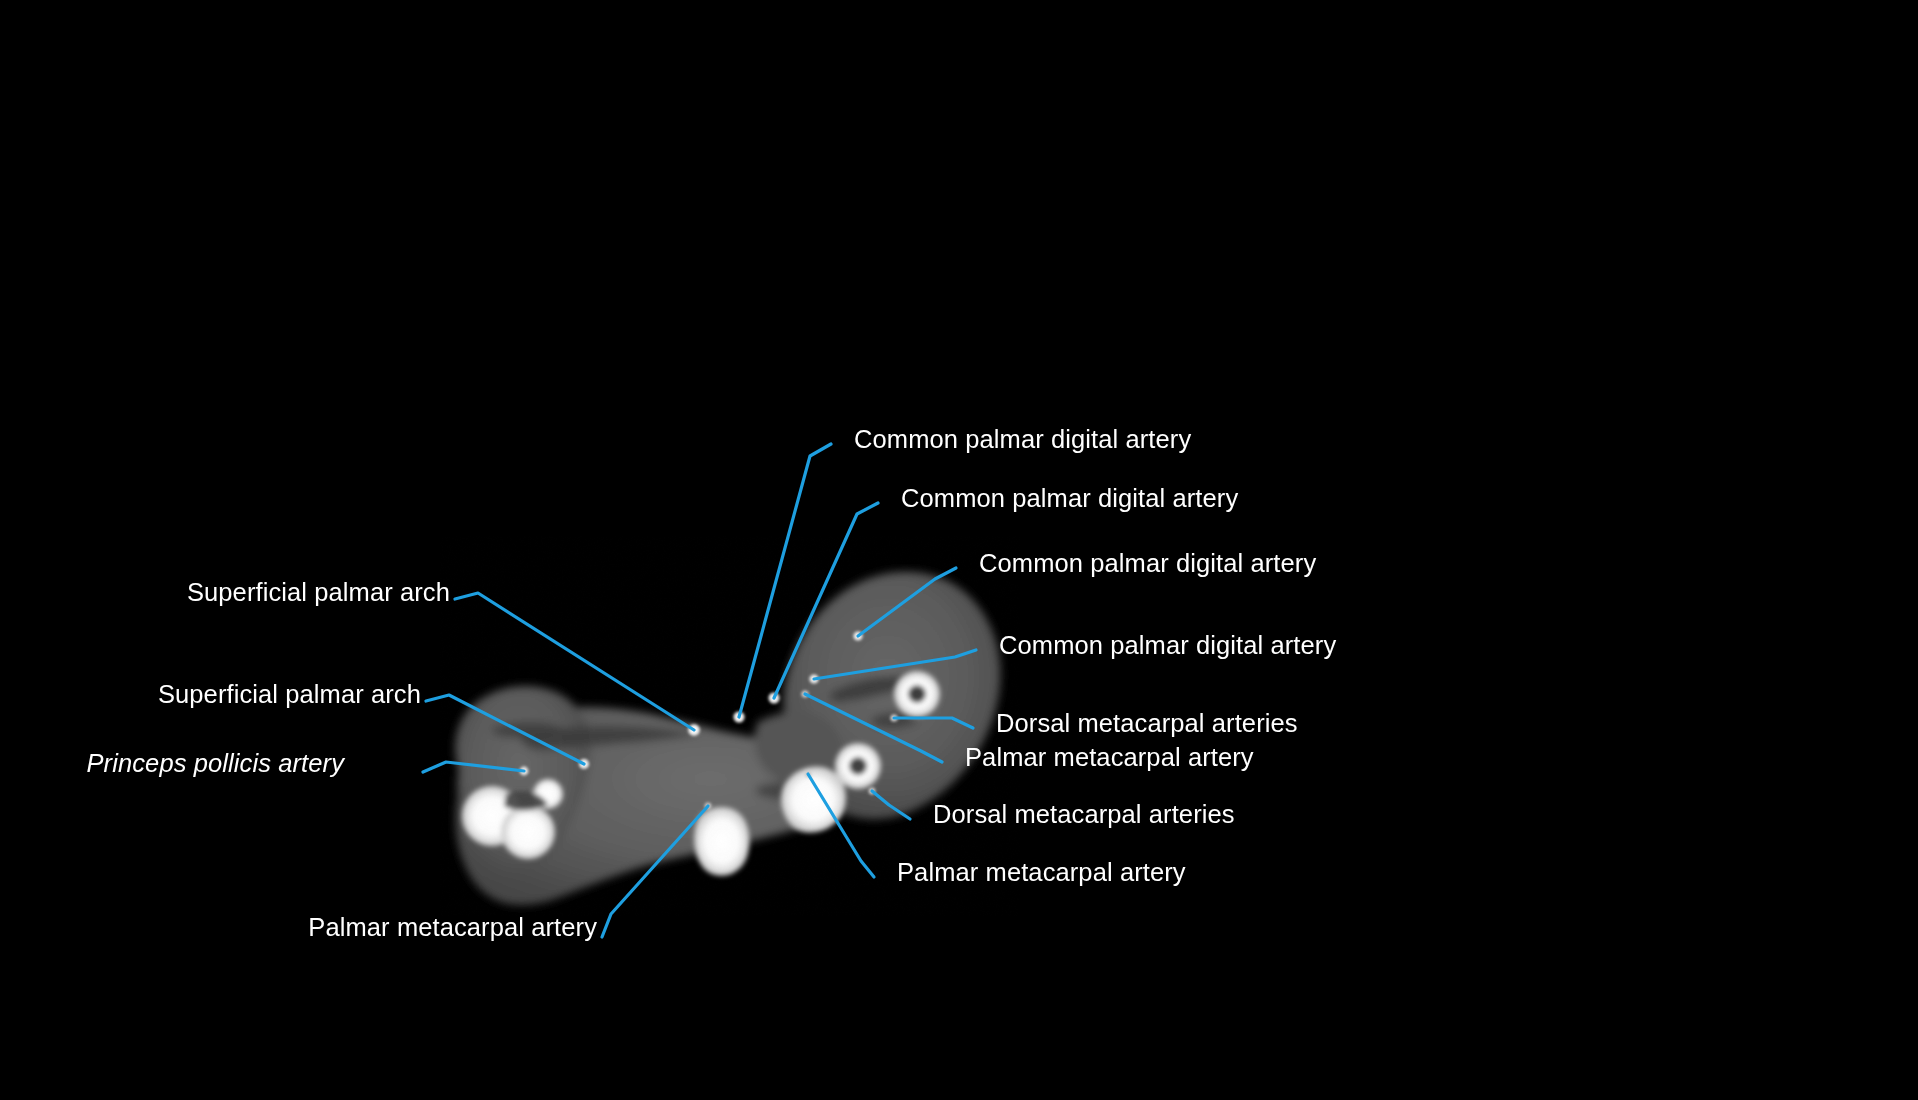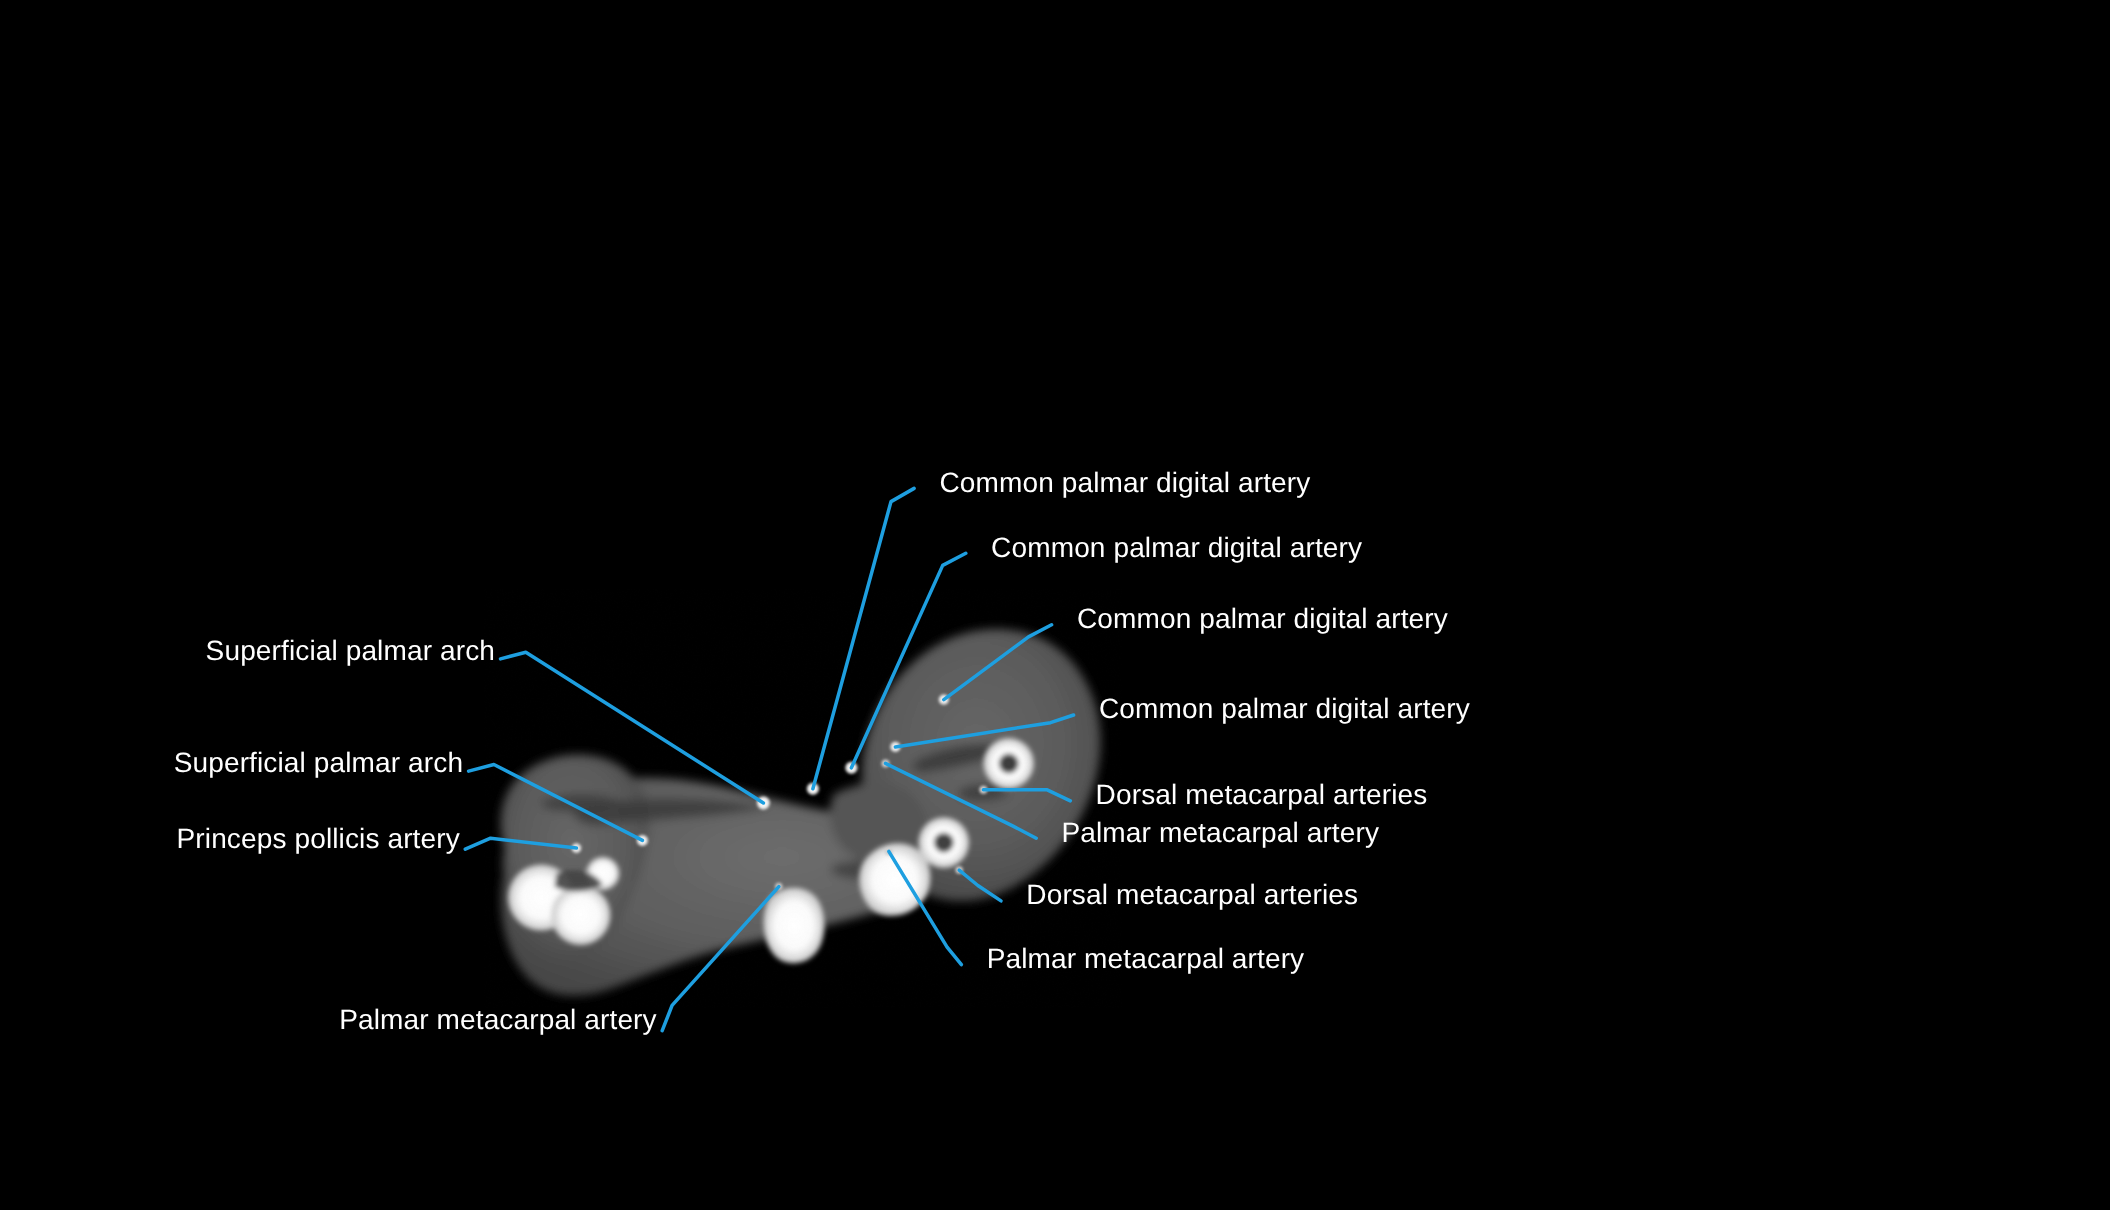--- a/index.html
+++ b/index.html
@@ -195,19 +195,19 @@
       <div class="label-text" style="left: 854px; top: 411px;">Common palmar digital artery</div>
       <div class="label-text" style="left: 901px; top: 470px;">Common palmar digital artery</div>
       <div class="label-text" style="left: 979px; top: 535px;">Common palmar digital artery</div>
       <div class="label-text" style="left: 999px; top: 617px;">Common palmar digital artery</div>
       <div class="label-text" style="left: 996px; top: 695px;">Dorsal metacarpal arteries</div>
       <div class="label-text" style="left: 965px; top: 729px;">Palmar metacarpal artery</div>
       <div class="label-text" style="left: 933px; top: 786px;">Dorsal metacarpal arteries</div>
       <div class="label-text" style="left: 897px; top: 844px;">Palmar metacarpal artery</div>
       <div class="label-text right-anchored" style="right: 1468px; top: 564px;">Superficial palmar arch</div>
       <div class="label-text right-anchored" style="right: 1497px; top: 666px;">Superficial palmar arch</div>
-      <div class="label-text right-anchored" style="right: 1500px; top: 735px;">Princeps pollicis artery</div>
+      <div class="label-text right-anchored" style="right: 1574px; top: 735px; font-style: italic;">Princeps pollicis artery</div>
       <div class="label-text right-anchored" style="right: 1321px; top: 899px;">Palmar metacarpal artery</div>
     </div>
 
   <div id="scale-mark" style="left: 1664px; top: 1046px; width: 24px; height: 5px;"></div>
 
 </div>
 
 </body></html>

